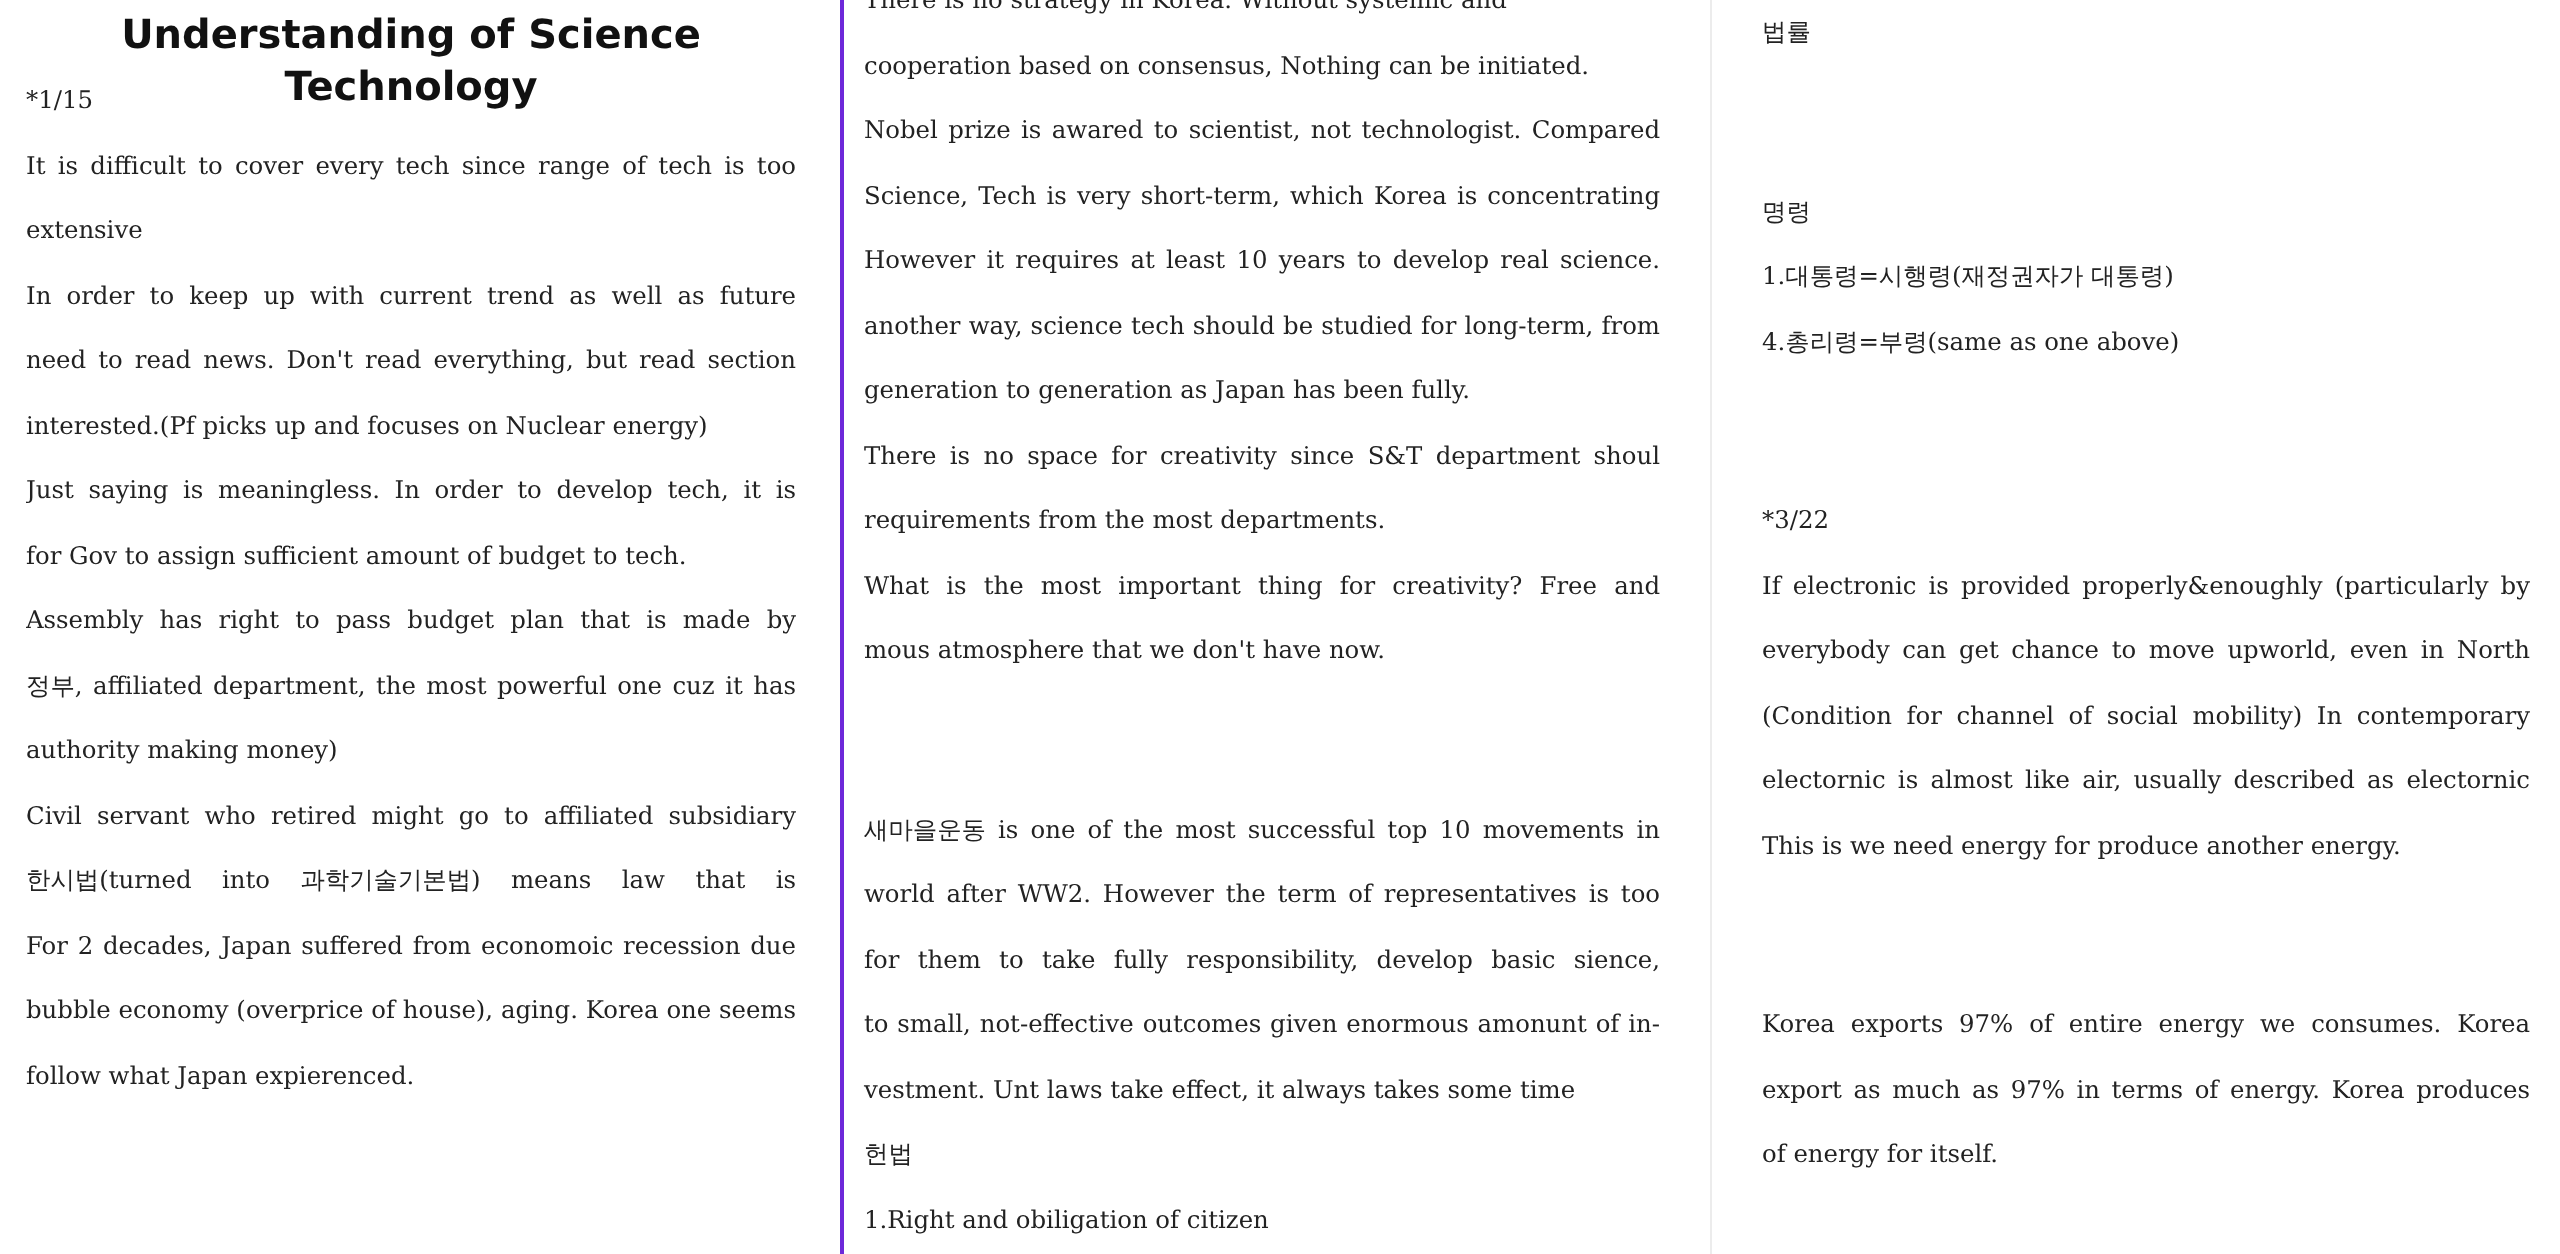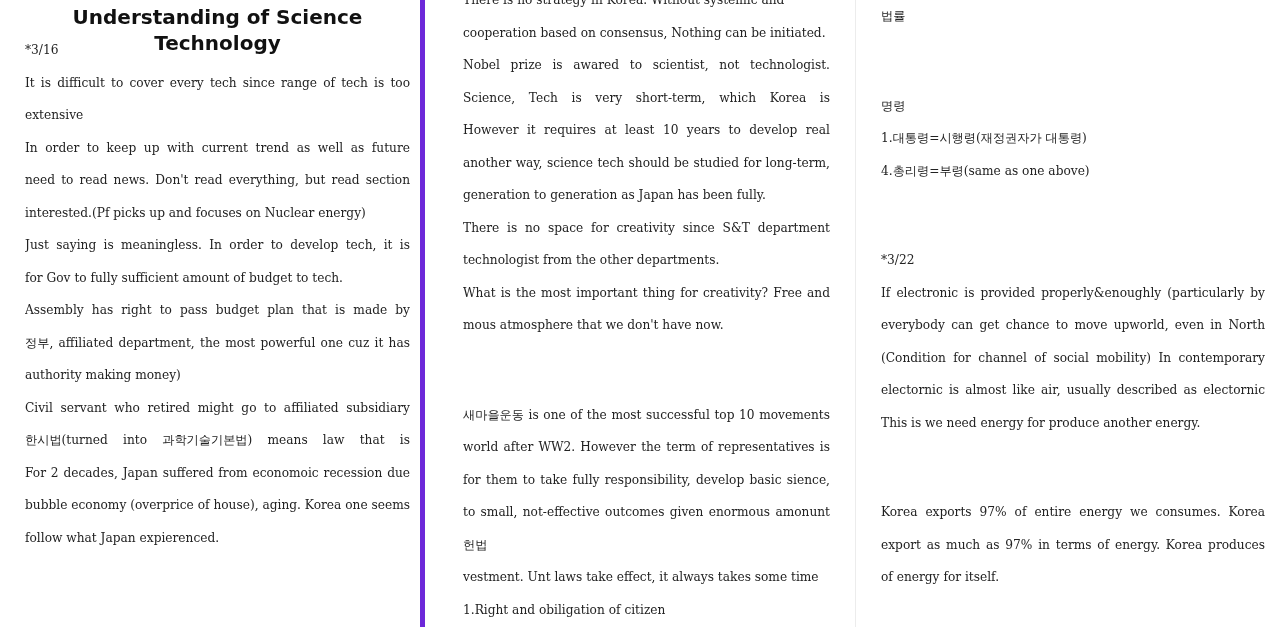--- a/index.html
+++ b/index.html
@@ -15,22 +15,22 @@
       width: 1280px; height: 627px;
       overflow: hidden;
     }
     .col {
       position: absolute;
       top: 0;
       height: 627px;
       overflow: hidden;
       box-sizing: border-box;
     }
-    .col1 { left: 16px; width: 420px; padding: 0 26px 0 9px; }
-    .col2 { left: 420px; width: 435px; padding: 0 25px 0 38px; border-left: 5px solid #6d28d9; }
+    .col1 { left: 4px; width: 420px; padding: 0 26px 0 9px; }
+    .col2 { left: 420px; width: 435px; padding: 0 25px 0 10px; border-left: 2px solid #6d28d9; }
     .col3 { left: 855px; width: 425px; padding: 0 15px 0 25px; border-left: 1px solid #ececec; }
 
     .title {
       font-family: "DejaVu Sans", "Liberation Sans", sans-serif;
       font-weight: bold;
       font-size: 20px;
       text-align: center;
       margin: 4px 0 0 0;
       height: 30px;
       line-height: 26px;
@@ -52,58 +52,58 @@
     .gap { height: 25px; }
     .col2 .cut { margin-top: -16px; }
   </style>
 </head>
 <body>
 
 <div class="page">
   <div class="col col1">
     <h1 class="title">Understanding of Science Technology</h1>
     <div class="lines">
-        <p class="line">*3/16</p>
+        <p class="line">*1/15</p>
         <p class="line just">It is difficult to cover every tech since range of tech is too wide and</p>
         <p class="line">extensive</p>
         <p class="line just">In order to keep up with current trend as well as future prospect, U</p>
         <p class="line just">need to read news. Don't read everything, but read section U're</p>
         <p class="line">interested.(Pf picks up and focuses on Nuclear energy)</p>
         <p class="line just">Just saying is meaningless. In order to develop tech, it is essential</p>
-        <p class="line">for Gov to fully sufficient amount of budget to tech.</p>
+        <p class="line">for Gov to assign sufficient amount of budget to tech.</p>
         <p class="line just">Assembly has right to pass budget plan that is made by Gov(기획재</p>
         <p class="line just">정부, affiliated department, the most powerful one cuz it has right,</p>
         <p class="line">authority making money)</p>
         <p class="line just">Civil servant who retired might go to affiliated subsidiary organiza-</p>
         <p class="line just">한시법(turned into 과학기술기본법) means law that is temporarily</p>
         <p class="line just">For 2 decades, Japan suffered from economoic recession due to</p>
         <p class="line just">bubble economy (overprice of house), aging. Korea one seems to</p>
         <p class="line">follow what Japan expierenced.</p>
       </div>
   </div>
   <div class="col col2">
     <div class="lines">
         <p class="line cut">There is no strategy in Korea. Without systemic and</p>
         <p class="line">cooperation based on consensus, Nothing can be initiated.</p>
         <p class="line just">Nobel prize is awared to scientist, not technologist. Compared to</p>
         <p class="line just">Science, Tech is very short-term, which Korea is concentrating on.</p>
         <p class="line just">However it requires at least 10 years to develop real science. Put it</p>
         <p class="line just">another way, science tech should be studied for long-term, from</p>
         <p class="line">generation to generation as Japan has been fully.</p>
         <p class="line just">There is no space for creativity since S&amp;T department shoul meet</p>
-        <p class="line">technologist from the other departments.</p>
+        <p class="line">requirements from the most departments.</p>
         <p class="line just">What is the most important thing for creativity? Free and autono-</p>
         <p class="line">mous atmosphere that we don't have now.</p>
         <p class="gap"></p>
         <p class="line just">새마을운동 is one of the most successful top 10 movements in the</p>
         <p class="line just">world after WW2. However the term of representatives is too short</p>
         <p class="line just">for them to take fully responsibility, develop basic sience, leading</p>
         <p class="line just">to small, not-effective outcomes given enormous amonunt of in-</p>
+        <p class="line">vestment. Unt laws take effect, it always takes some time</p>
         <p class="line">헌법</p>
-        <p class="line">vestment. Unt laws take effect, it always takes some time</p>
         <p class="line">1.Right and obiligation of citizen</p>
         <p class="line">2.Government structure</p>
       </div>
   </div>
   <div class="col col3">
     <div class="lines">
         <p class="line">법률</p>
         <p class="gap"></p>
         <p class="line">명령</p>
         <p class="line">1.대통령=시행령(재정권자가 대통령)</p>

